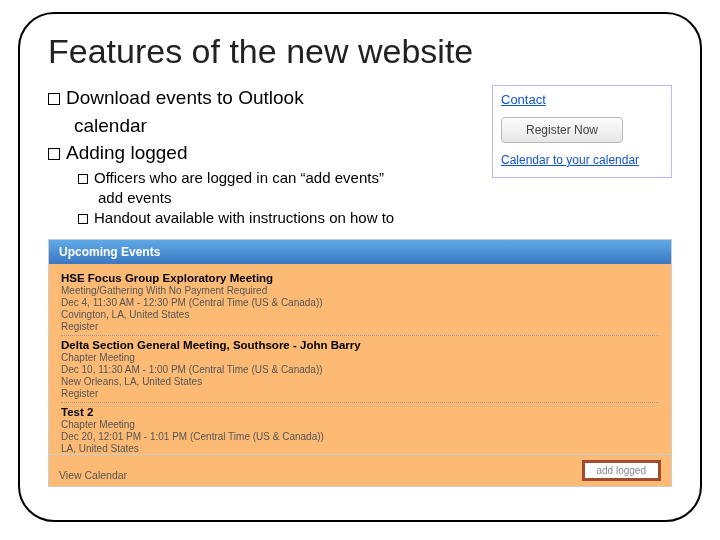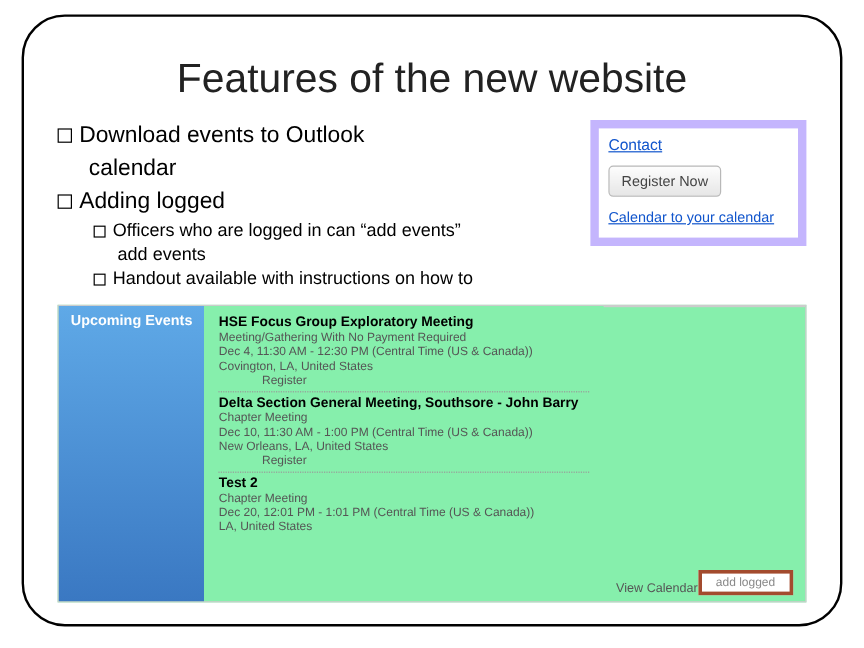--- a/index.html
+++ b/index.html
@@ -18,23 +18,22 @@
     right: 18px;
     bottom: 18px;
     border: 2px solid #000;
     border-radius: 36px;
     padding: 18px 28px 12px 28px;
   }
   .title {
     font-size: 34px;
     font-weight: 400;
     color: #222;
-    text-align: center;
+    text-align: left;
     margin-bottom: 14px;
-    margin-top: 15px;
   }
   .content-row {
     display: flex;
     gap: 0;
     align-items: flex-start;
   }
   .left-col {
     flex: 1 1 auto;
   }
   .bullet-line {
@@ -58,55 +57,55 @@
     margin-right: 6px;
     vertical-align: -1px;
   }
   .sq.sm {
     width: 10px;
     height: 10px;
     vertical-align: -1px;
   }
   .contact-box {
     width: 180px;
-    border: 7px solid #c4b5fd;
+    border: 1px solid #c4b5fd;
     padding: 6px 8px 10px 8px;
     background: #fff;
     font-size: 13px;
   }
   .contact-link {
     color: #1155cc;
     text-decoration: underline;
     display: block;
     margin-bottom: 10px;
   }
   .reg-btn {
     display: inline-block;
     background: linear-gradient(#fdfdfd, #e6e6e6);
     border: 1px solid #b8b8b8;
     border-radius: 4px;
-    padding: 5px 10px;
+    padding: 5px 24px;
     color: #444;
     font-size: 12px;
     margin-bottom: 10px;
     cursor: pointer;
   }
   .dl-link {
     color: #1155cc;
     text-decoration: underline;
     font-size: 12px;
     display: block;
   }
   .events-panel {
     margin-top: 10px;
-    background: #86efac;
+    background: #fdba74;
     border: 1px solid #ccc;
     height: 248px;
     display: flex;
-    flex-direction: row;
+    flex-direction: column;
   }
   .panel-header {
     background: linear-gradient(#5fa9e7, #3a78c2);
     color: #fff;
     font-size: 12px;
     font-weight: bold;
     padding: 5px 10px;
   }
   .panel-body {
     padding: 6px 12px 6px 12px;
@@ -124,21 +123,20 @@
   .evt-line {
     color: #555;
     font-size: 10px;
     margin-top: 1px;
   }
   .evt-reg {
     color: #555;
     font-size: 10px;
     margin-top: 1px;
     margin-bottom: 3px;
-    margin-left: 36px;
   }
   .dotsep {
     border: none;
     border-top: 1px dotted #999;
     margin: 3px 0;
   }
   .panel-footer {
     border-top: 1px solid #ccc;
     padding: 5px 10px;
     display: flex;

